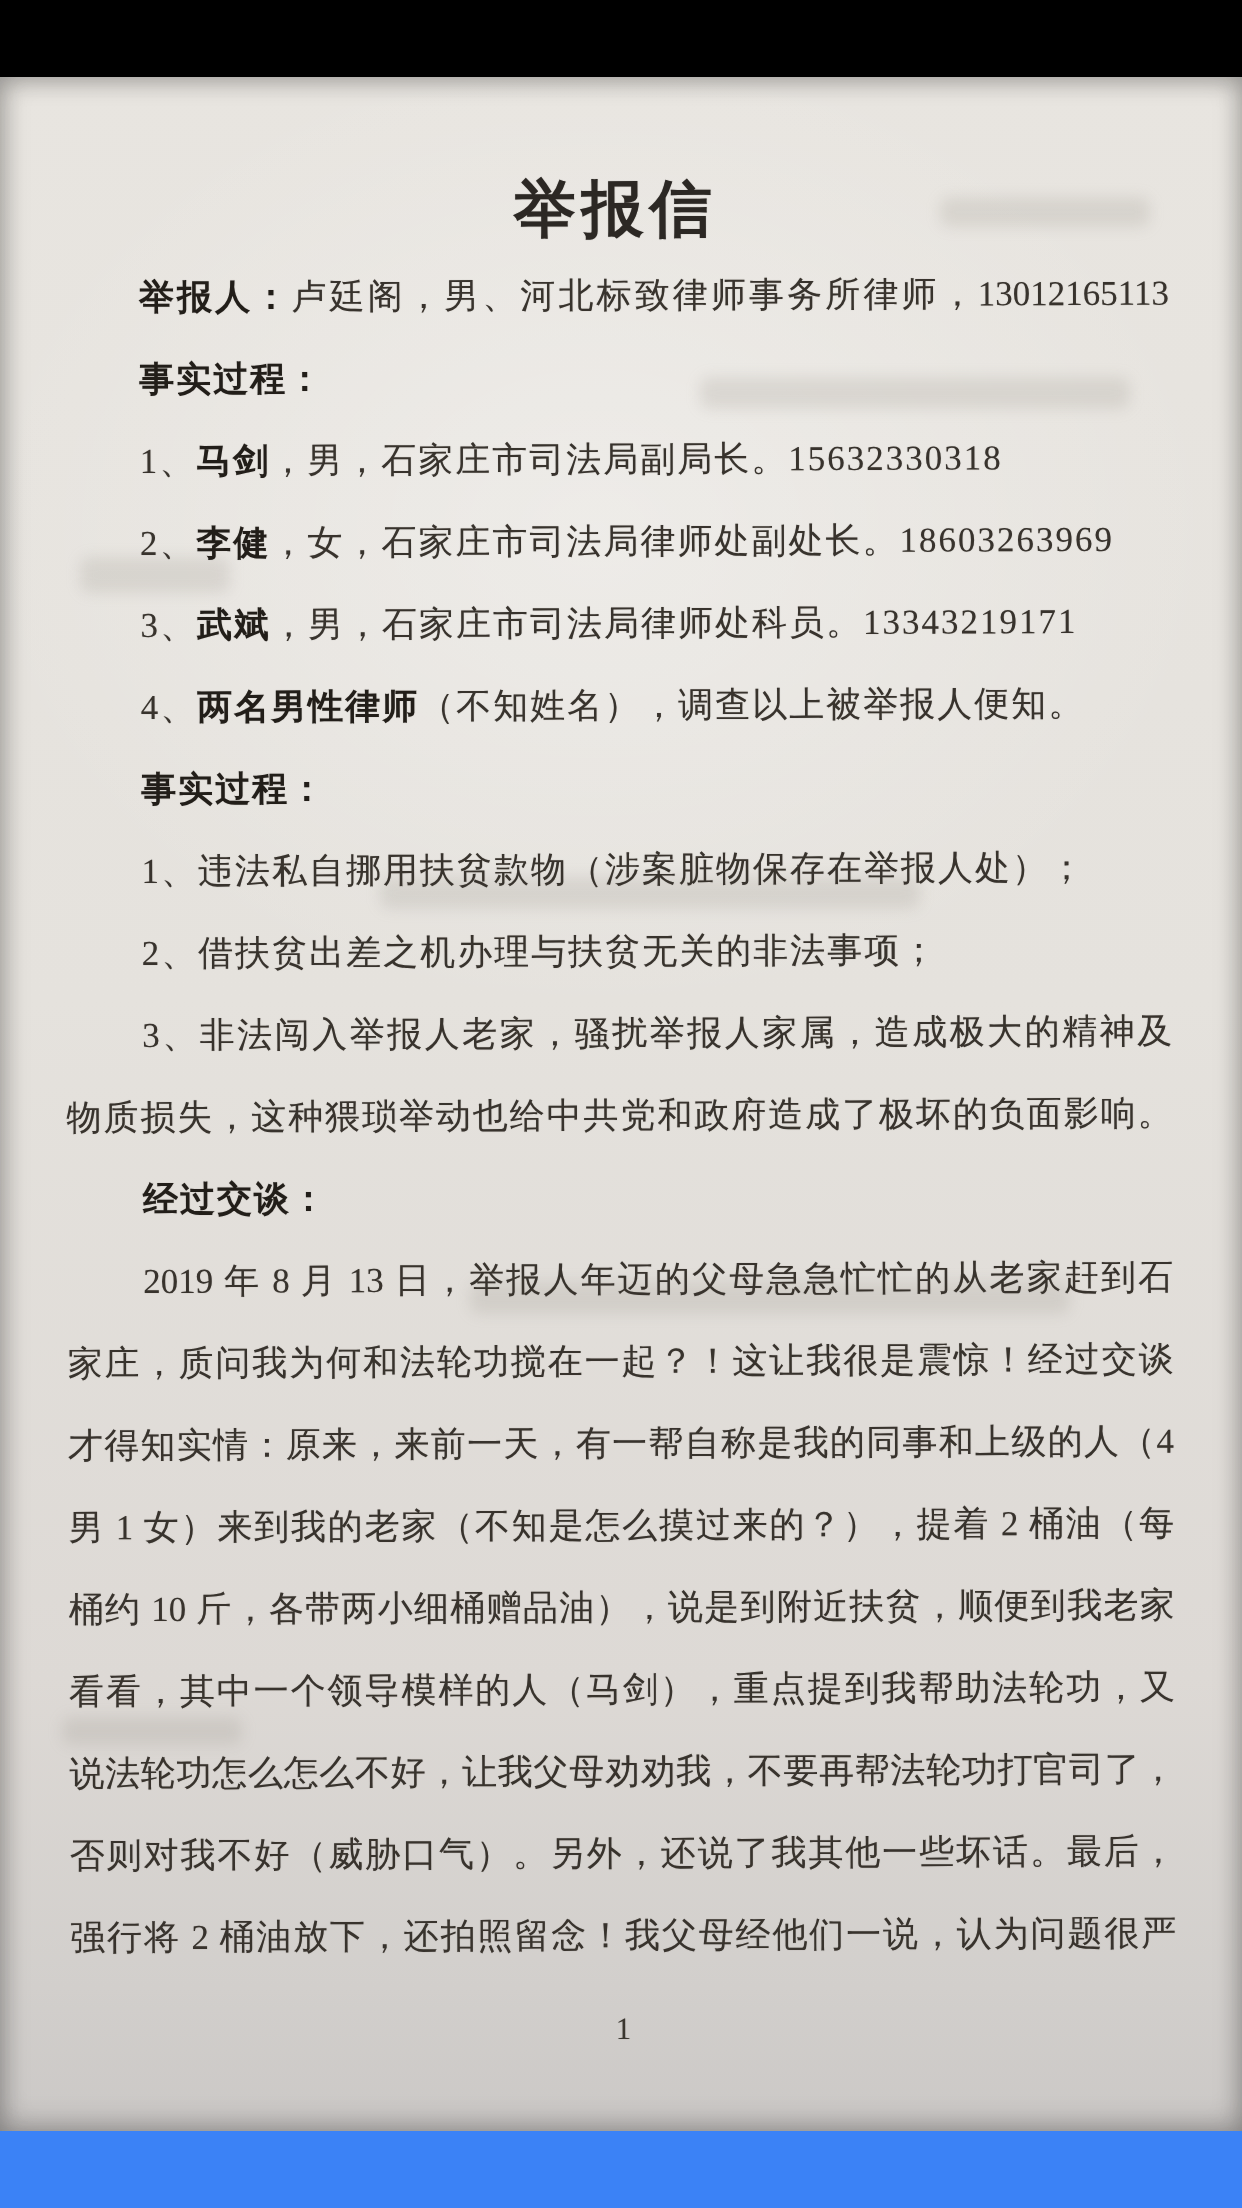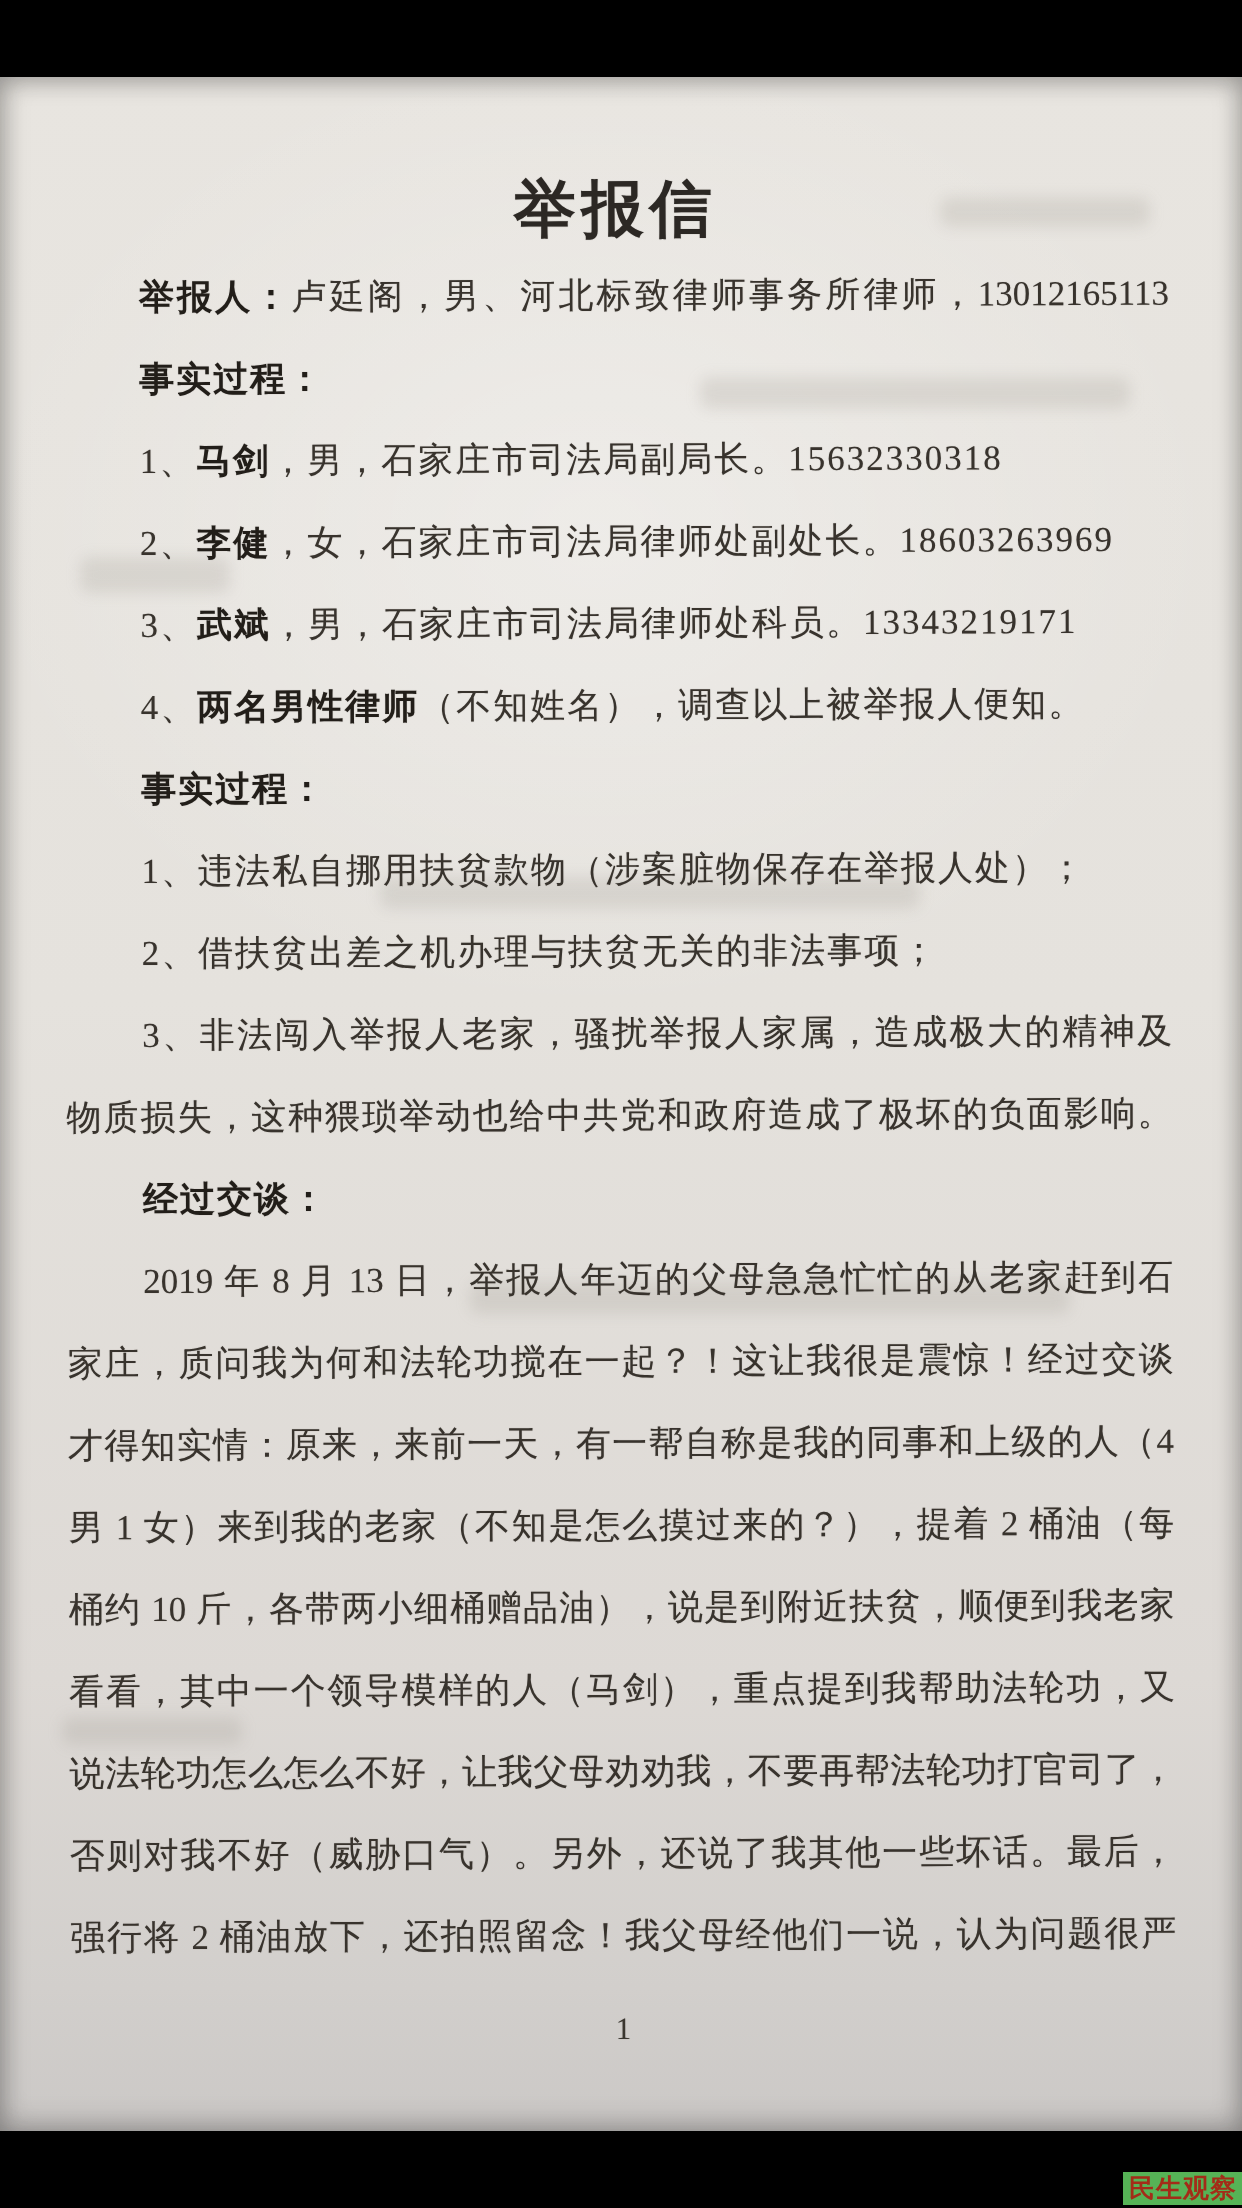--- a/index.html
+++ b/index.html
@@ -106,17 +106,14 @@
           <div class="line fill"><span>看看，其中一个领导模样的人（马剑），重点提到我帮助法轮功，又</span></div>
           <div class="line fill"><span>说法轮功怎么怎么不好，让我父母劝劝我，不要再帮法轮功打官司了，</span></div>
           <div class="line fill"><span>否则对我不好（威胁口气）。另外，还说了我其他一些坏话。最后，</span></div>
           <div class="line fill"><span>强行将 2 桶油放下，还拍照留念！我父母经他们一说，认为问题很严</span></div>
         </div>
       <div class="pagenum">1</div>
     </div>
   </div>
 
   <div class="bar-top"></div>
-  <div class="bar-bottom">
-    <span class="badge" style="background: rgb(86, 179, 86); color: rgb(163, 44, 24);">民生观察</span>
-  </div>
 
 </div>
 
 </body></html>

